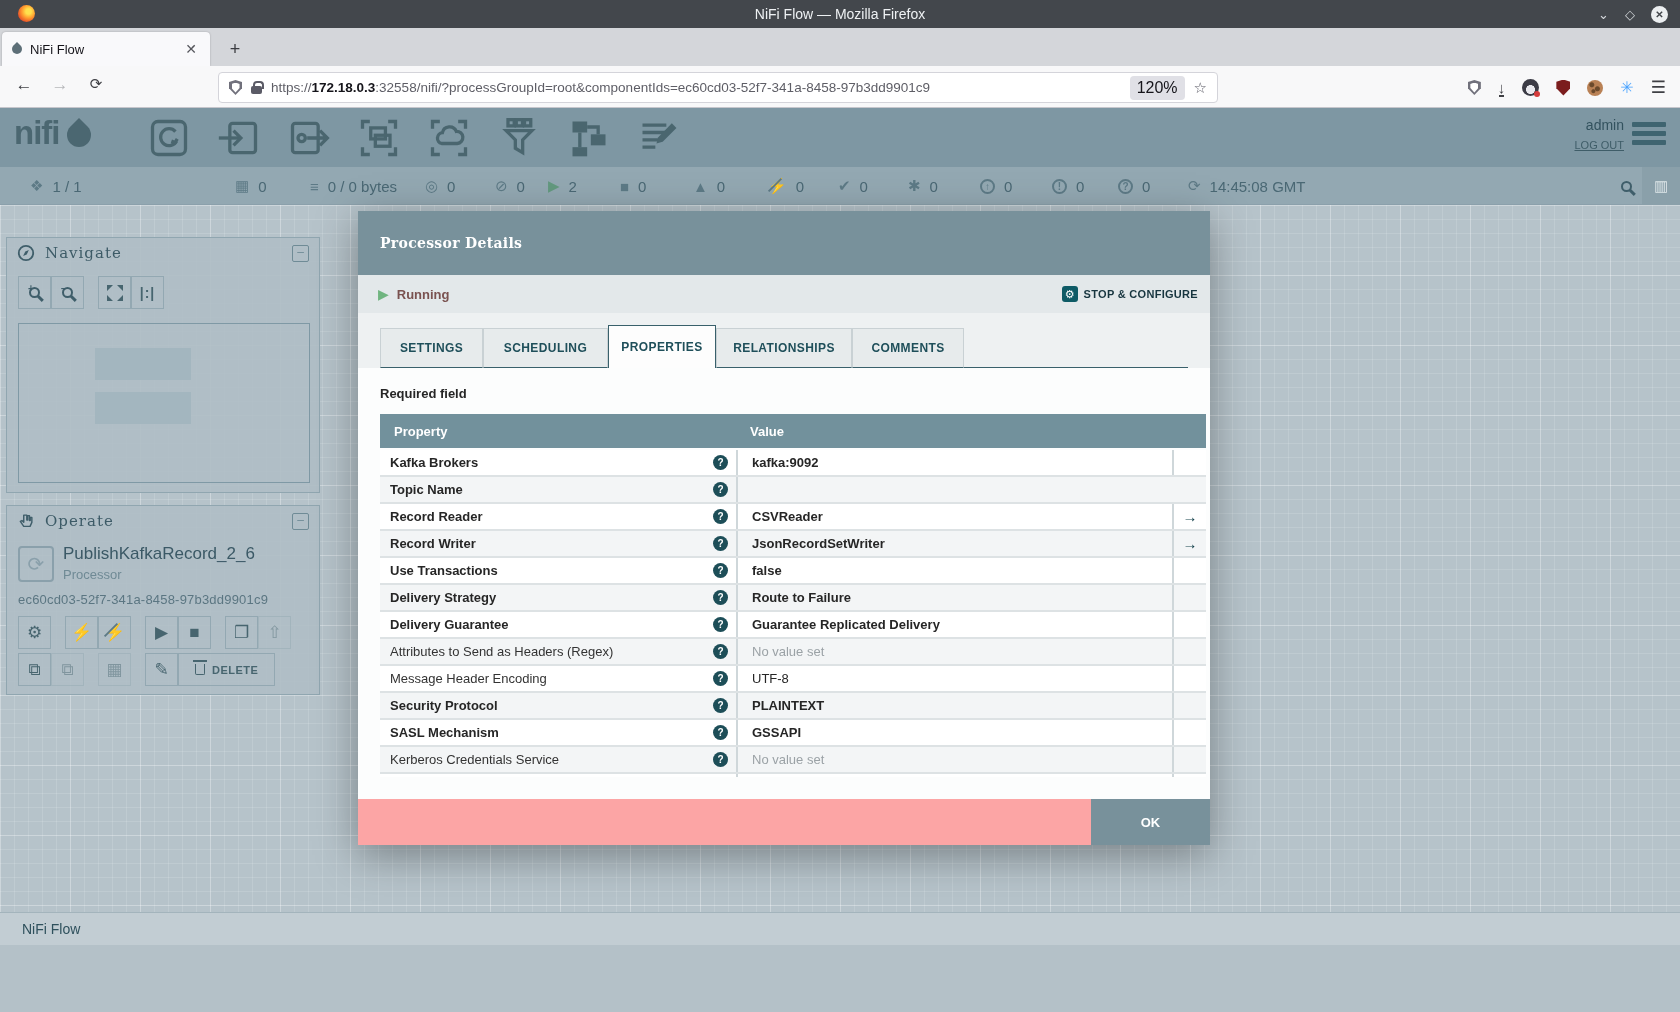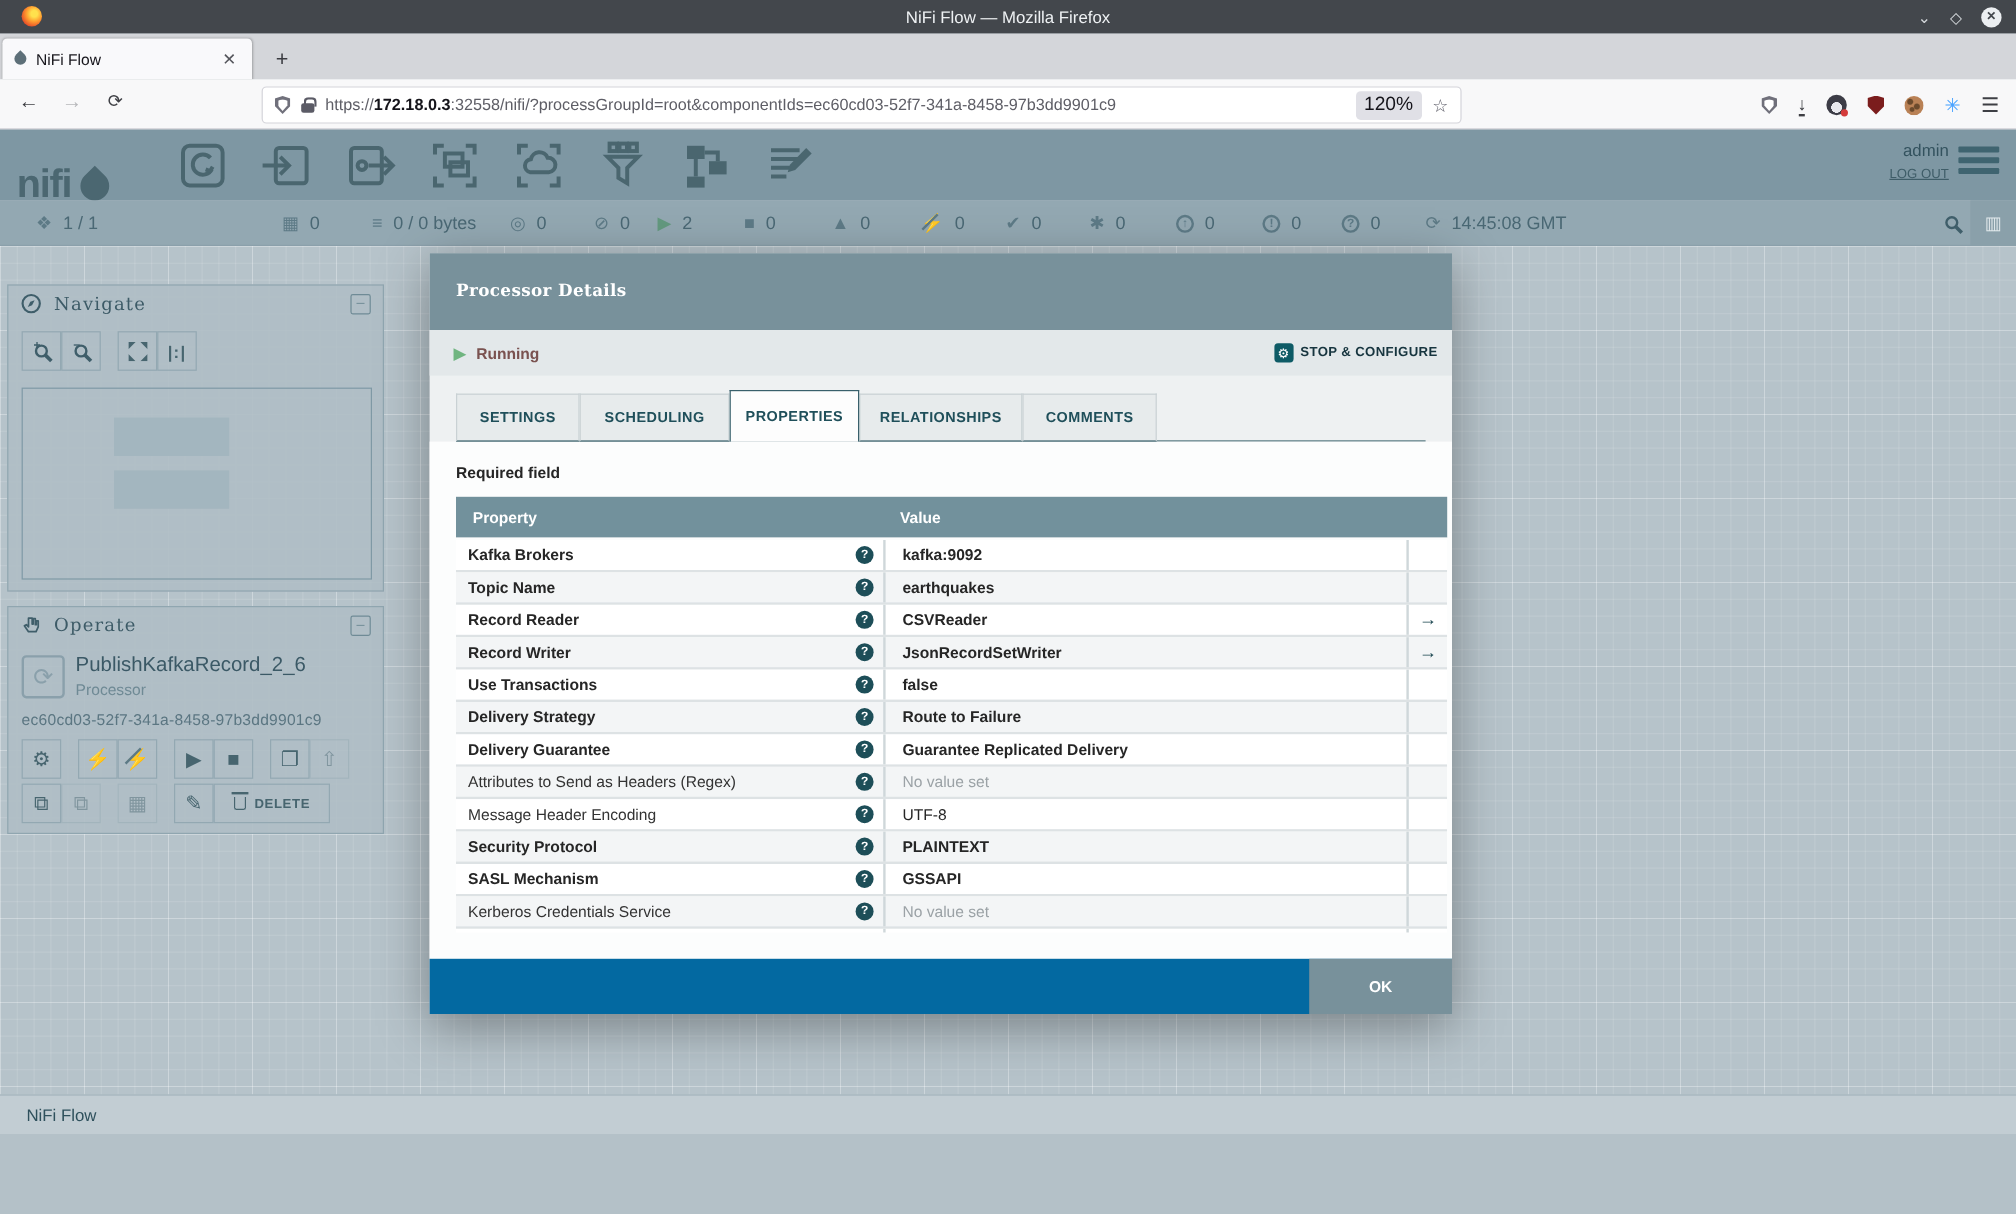--- a/index.html
+++ b/index.html
@@ -38,21 +38,21 @@
   .ext-mask{width:17px;height:17px;border-radius:50%;background:radial-gradient(circle at 50% 62%, #e9e9ee 0 32%, #3c3c46 34% 100%);position:relative}
   .ext-mask::after{content:"";position:absolute;right:-1px;bottom:-1px;width:6px;height:6px;border-radius:50%;background:#d43b3b}
   .ub-shield{width:14px;height:16px;background:#7b1d1d;clip-path:polygon(50% 0,100% 14%,100% 55%,50% 100%,0 55%,0 14%)}
   .cookie{width:16px;height:16px;border-radius:50%;background:radial-gradient(circle at 30% 30%, #6b4a2c 0 2px, transparent 3px),radial-gradient(circle at 65% 55%, #6b4a2c 0 2px, transparent 3px),radial-gradient(circle at 40% 70%, #6b4a2c 0 1.5px, transparent 2.5px),#b98155}
   .colorstar{font-size:16px;color:#4aa3ff}
   .hamb{font-size:17px;color:#3e3f44}
 
   
   .nifi{position:absolute;left:0;top:108px;right:0;bottom:0}
   .nf-header{position:absolute;left:0;top:0;right:0;height:59px;background:#7e97a3}
-  .nf-logo{position:absolute;left:14px;top:26px;display:flex;align-items:center;color:#4b6771}
+  .nf-logo{position:absolute;left:14px;top:6px;display:flex;align-items:center;color:#4b6771}
   .nf-logo .word{font-size:33px;font-weight:bold;letter-spacing:-1px}
   .nf-drop{display:inline-block;width:24px;height:24px;background:#4b6771;border-radius:0 50% 50% 50%;transform:rotate(45deg);margin-left:8px;margin-top:4px}
   .nf-toolbar{position:absolute;left:146px;top:7px;display:flex;gap:24px}
   .nf-tool{width:46px;height:46px;display:flex;align-items:center;justify-content:center}
   .nf-user{position:absolute;right:56px;top:9px;text-align:right}
   .nf-user .u{font-size:14px;color:#33525e}
   .nf-user .lo{font-size:11px;color:#3f5d68;text-decoration:underline;margin-top:6px;display:inline-block}
   .nf-menu{position:absolute;right:14px;top:14px;width:34px}
   .nf-menu div{height:5px;background:#3f6470;margin-bottom:4px;border-radius:1px}
 
@@ -134,21 +134,21 @@
   .pt-row{display:flex;height:27px;background:#fff;border-bottom:2px solid #dde2e4}
   .pt-row:nth-child(even){background:#f3f5f6}
   .c-name{width:356px;display:flex;align-items:center;justify-content:space-between;padding:0 8px 0 10px;font-size:13px;color:#333}
   .pt-row.req .c-name .nm{font-weight:bold;color:#262626}
   .c-val{width:436px;display:flex;align-items:center;padding-left:14px;font-size:13px;color:#262626;border-left:2px solid #cfd7da}
   .pt-row.req .c-val{font-weight:bold}
   .pt-row.unset .c-val{color:#9ba2a6;font-weight:normal}
   .c-act{flex:1;display:flex;align-items:center;justify-content:center;border-left:2px solid #cfd7da;color:#0f3d47;font-size:15px;font-weight:bold}
   .help{width:15px;height:15px;border-radius:50%;background:#1d4e58;color:#fff;font-size:10px;font-weight:bold;display:inline-flex;align-items:center;justify-content:center;flex:none}
 
-  .dlg-footer{position:absolute;left:0;top:588px;right:0;height:46px;background:#0369a1}
+  .dlg-footer{position:absolute;left:0;top:588px;right:0;height:46px;background:#fca5a5}
   .ok-btn{position:absolute;right:0;top:0;width:119px;height:46px;background:#78919b;border:none;color:#fff;font-size:13px;font-weight:bold;cursor:pointer}
 </style>
 </head>
 <body>
 
 <div class="screen">
 
   <div class="titlebar">
     <span class="fx-logo"></span>
     <span class="win-title">NiFi Flow — Mozilla Firefox</span>
@@ -450,21 +450,20 @@
                 <span class="help">?</span>
               </div>
               <div class="c-val">kafka:9092</div>
               <div class="c-act"></div>
             </div>
             <div class="pt-row req">
               <div class="c-name">
                 <span class="nm">Topic Name</span>
                 <span class="help">?</span>
               </div>
-              <div class="c-val">earthquakes</div>
               <div class="c-act"></div>
             </div>
             <div class="pt-row req">
               <div class="c-name">
                 <span class="nm">Record Reader</span>
                 <span class="help">?</span>
               </div>
               <div class="c-val">CSVReader</div>
               <div class="c-act">
                 <span>→</span>

